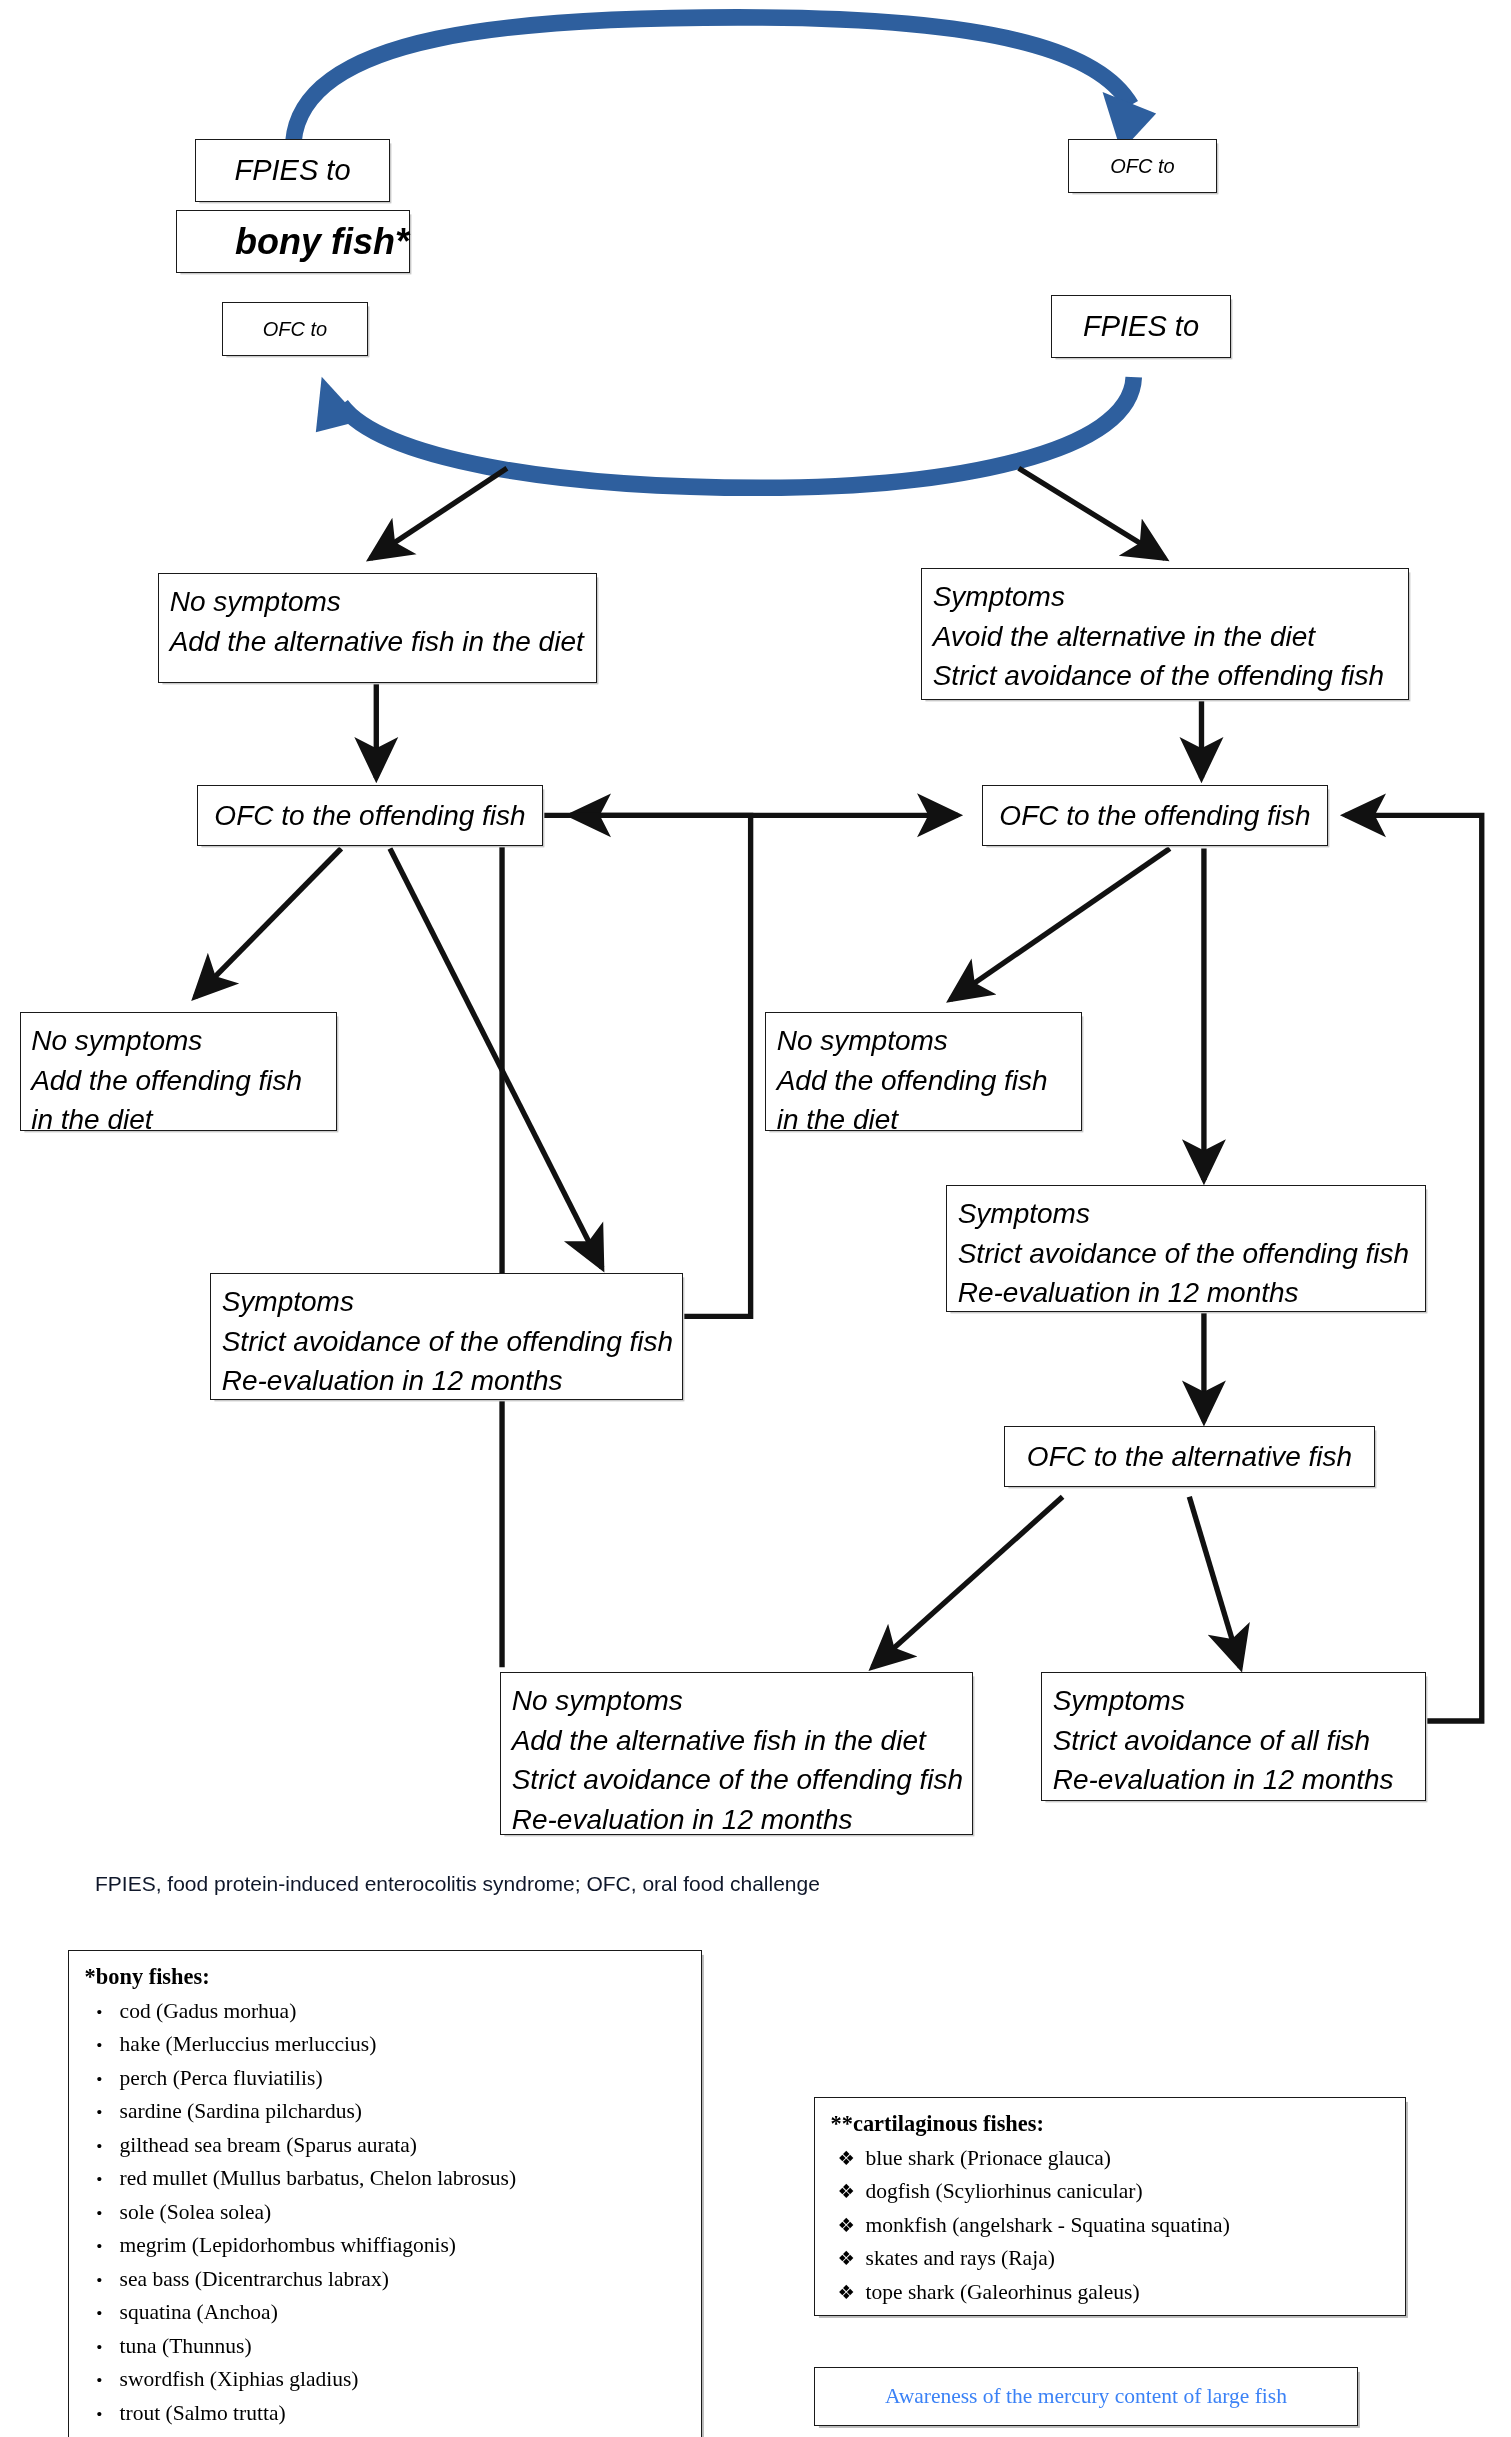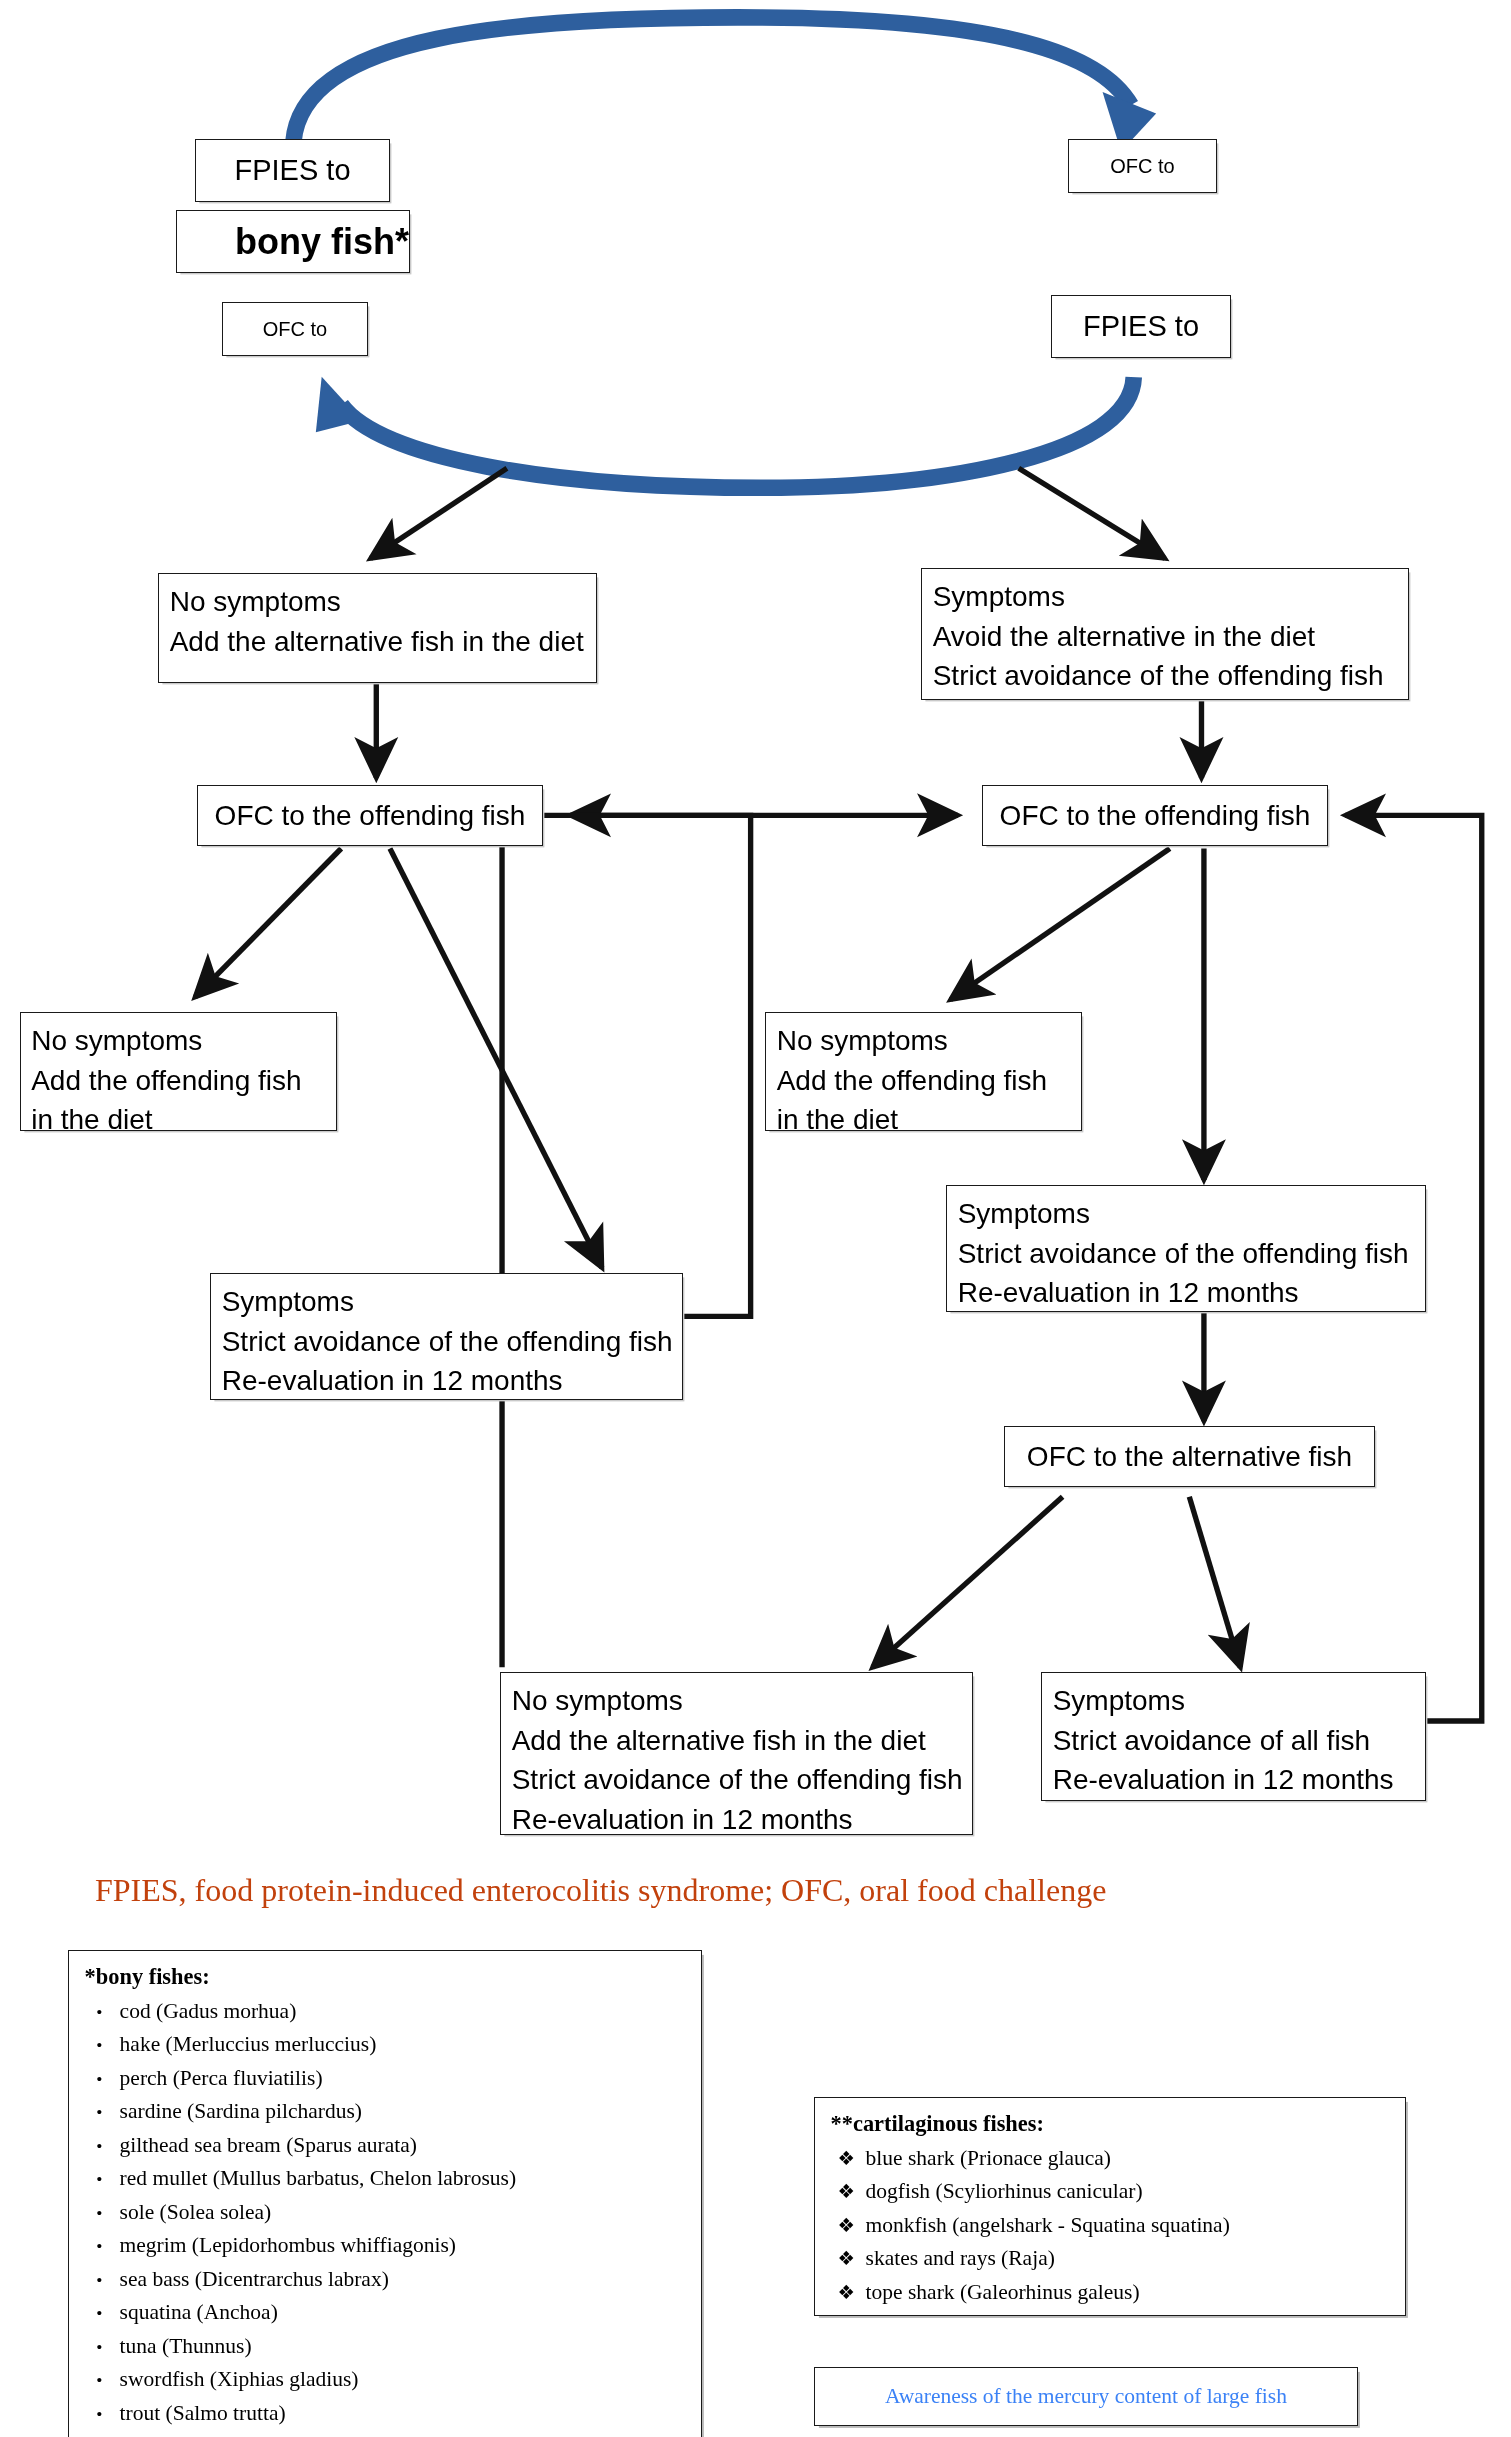--- a/index.html
+++ b/index.html
@@ -5,29 +5,29 @@
   html,body{margin:0;padding:0;background:#ffffff;}
   body{font-family:"Liberation Sans", sans-serif;}
   #page{position:relative;width:1511px;height:2472px;background:#fff;overflow:hidden;}
   #wires{position:absolute;left:0;top:0;width:1511px;height:2472px;pointer-events:none;}
 
   .node{position:absolute;box-sizing:border-box;background:#ffffff;
         border:1.5px solid #1a1a1a;
         box-shadow:2.9px 2.9px 0 -1.5px #c9c9c9;
         font-family:"Liberation Sans", sans-serif;
         color:#000;line-height:1.42;}
-  .node .ln{display:block;white-space:nowrap;}
+  .node .ln{display:block;white-space:nowrap;font-style:italic;}
   .pad{padding:7.8px 10.7px;}
   .center{display:flex;align-items:center;justify-content:center;text-align:center;}
   .f52{font-size:20px;}
   .f58{font-size:28px;}
   .f60{font-size:29px;}
   .f74{font-size:36px;font-weight:bold;justify-content:flex-end;}
 
-  .legend{position:absolute;font-family:Liberation Serif, serif;font-size:32px;color:#c2410c;white-space:nowrap;}
+  .legend{position:absolute;font-family:Liberation Sans, sans-serif;font-size:21px;color:#0f172a;white-space:nowrap;}
 
   .listbox{position:absolute;box-sizing:border-box;background:#fff;border:1.5px solid #1a1a1a;
            box-shadow:3.4px 3.4px 0 -1.5px #b9b9b9;
            font-family:"Liberation Serif", serif;color:#000;padding:12.7px 14.6px;}
   .listbox .hdr{font-weight:bold;font-size:22.4px;margin:0 0 4.9px 1px;white-space:nowrap;}
   .listbox ul{list-style:none;margin:0;padding:0;}
   .listbox li{font-size:21.5px;line-height:1.56;white-space:nowrap;display:flex;align-items:baseline;}
   .listbox li .bul{display:inline-block;width:36px;flex:0 0 36px;text-align:left;padding-left:12.7px;box-sizing:border-box;font-size:17.6px;}
   .listbox.dia li .bul{font-size:19.5px;padding-left:7.8px;}
   .noteline{position:absolute;box-sizing:border-box;background:#fff;border:1.5px solid #1a1a1a;

